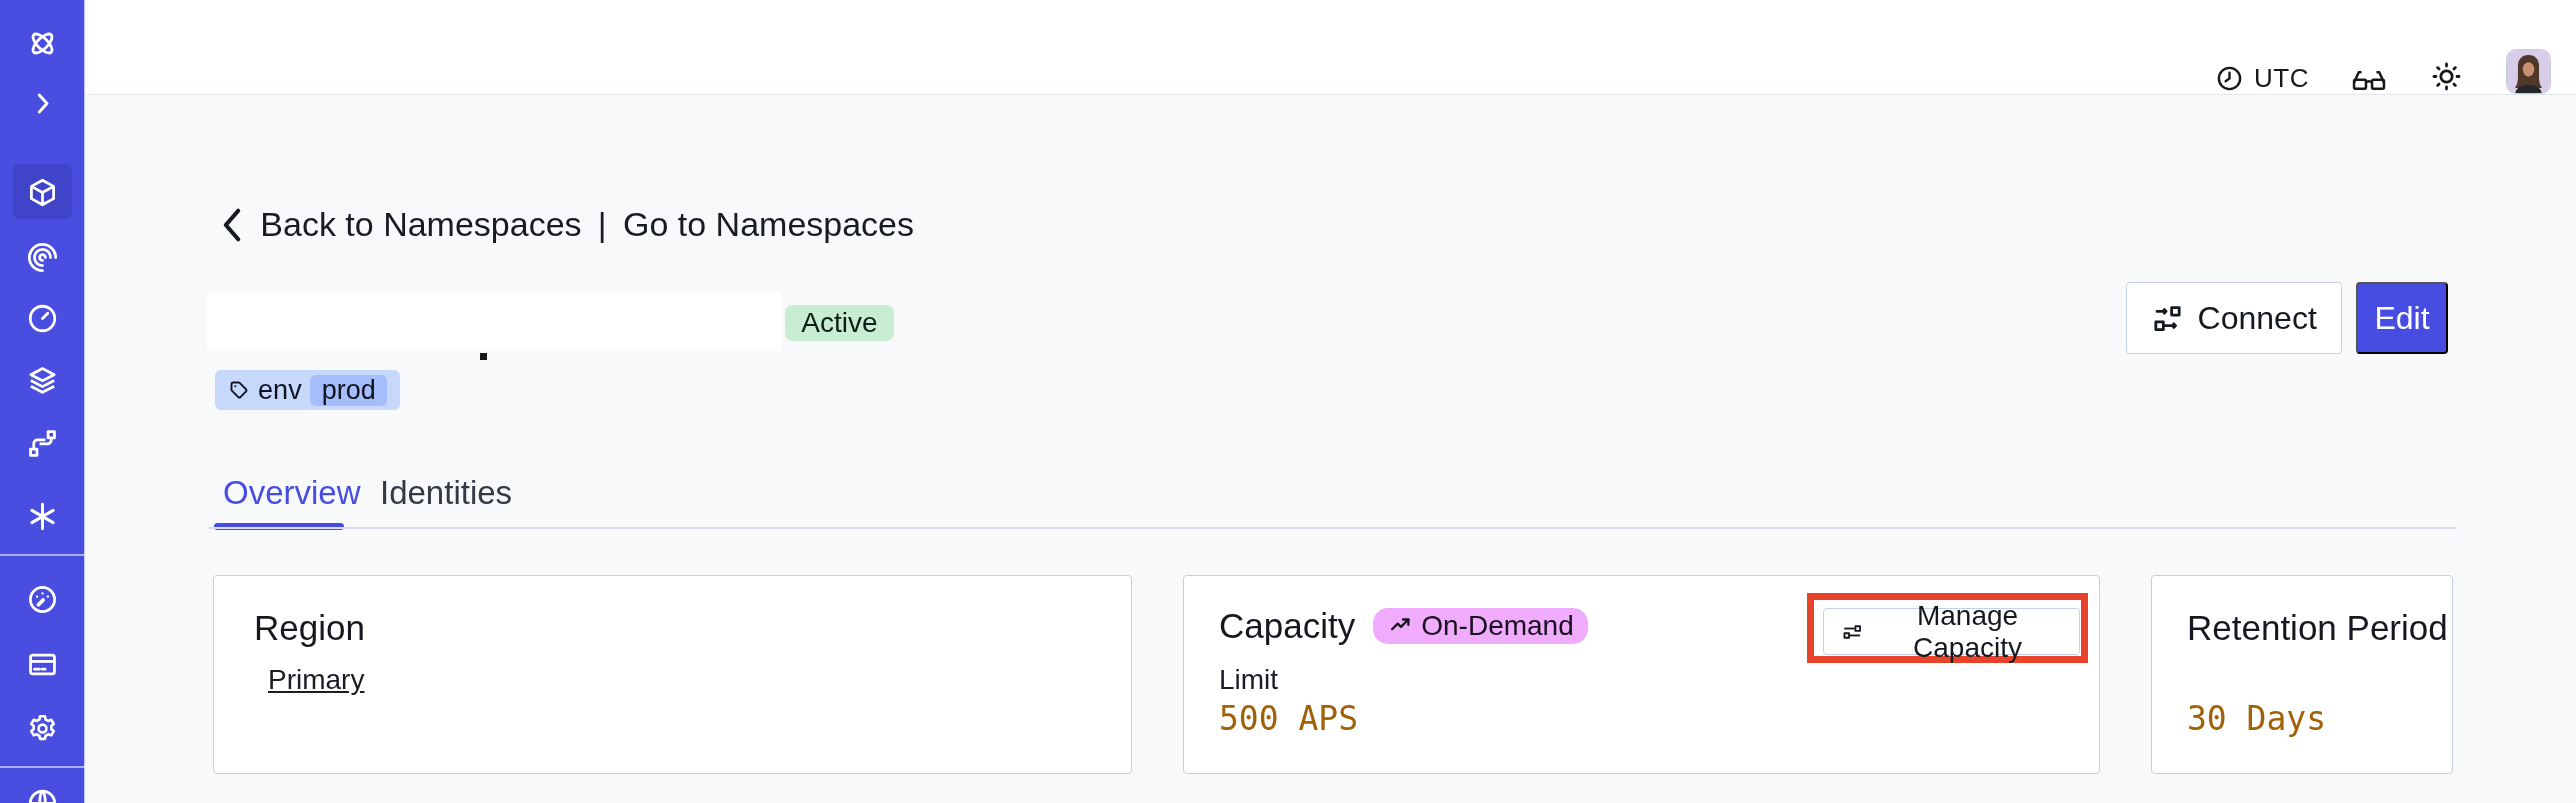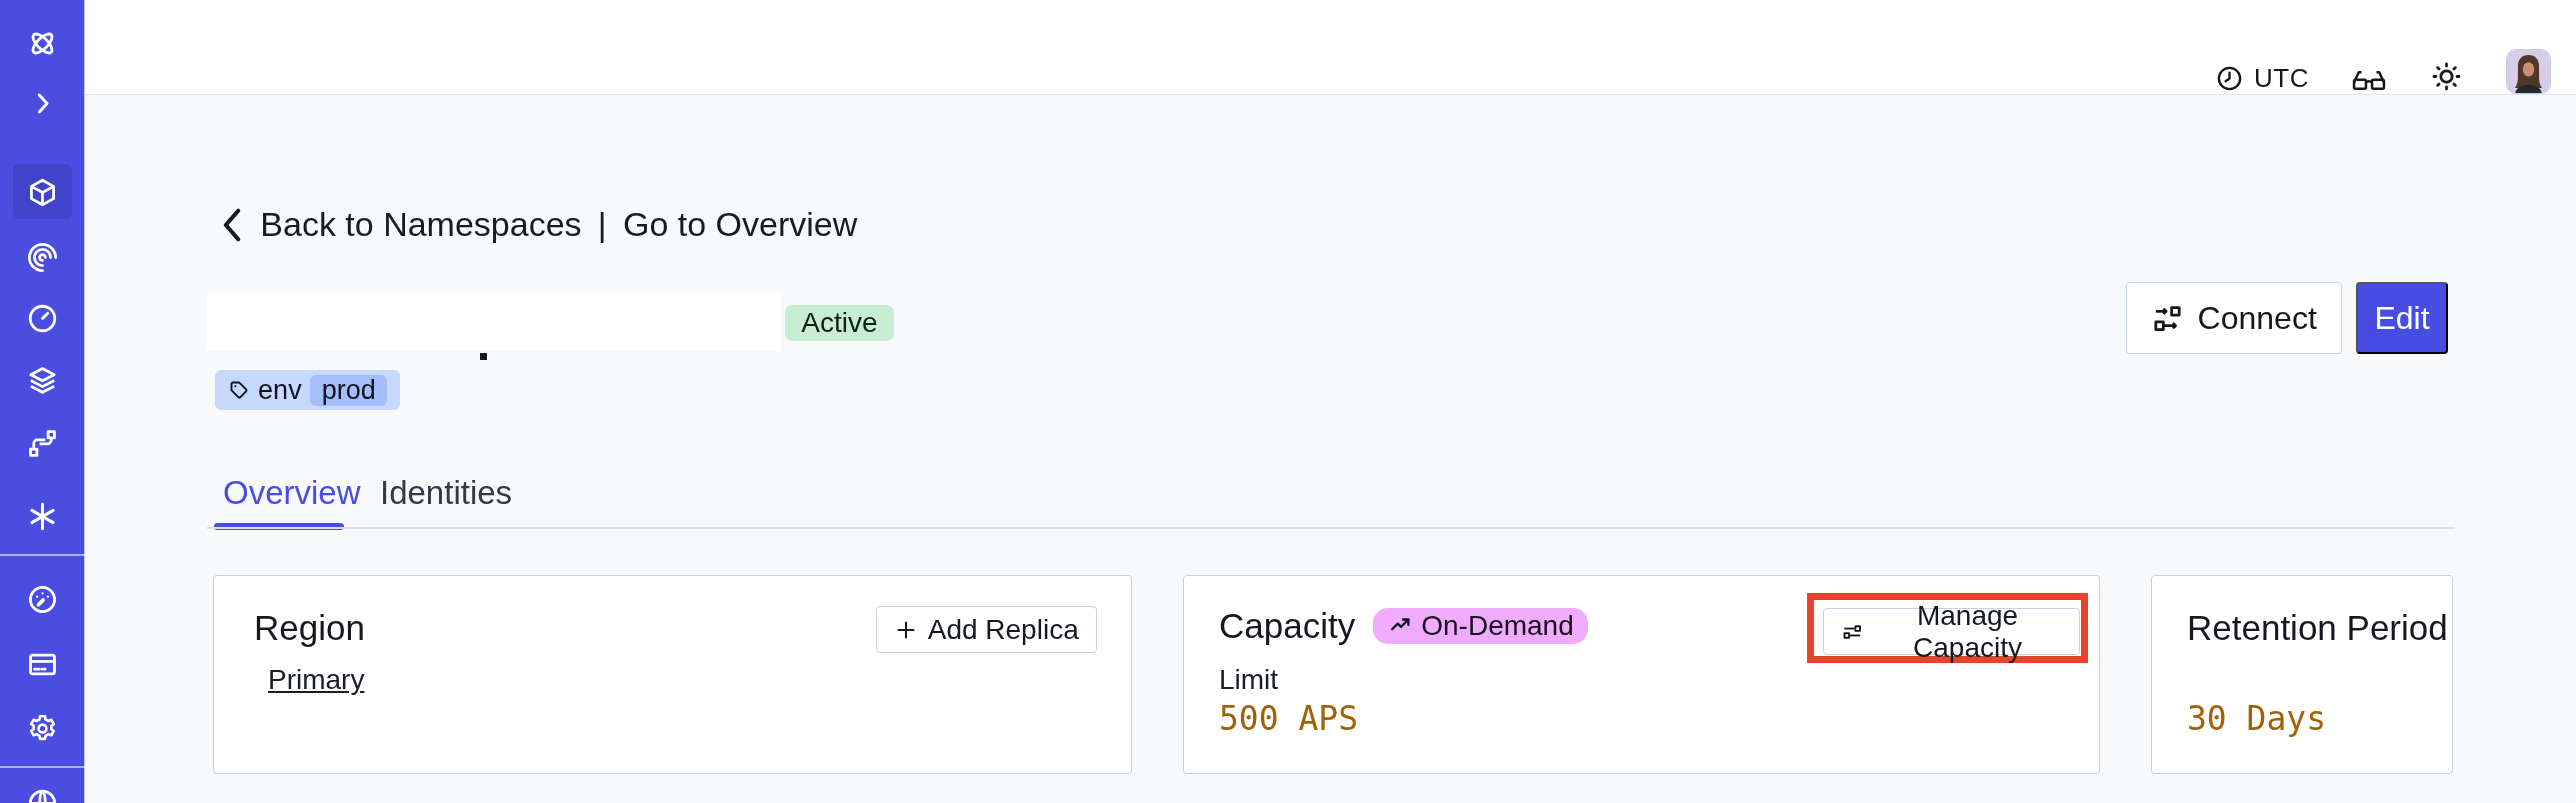--- a/index.html
+++ b/index.html
@@ -192,21 +192,21 @@
       </svg>
     </div>
   </header>
 
   <div class="breadcrumb">
     <svg class="icon" width="23" height="38" viewBox="0 0 12 20" fill="none" stroke="#181B21" stroke-width="2.2" stroke-linecap="round" stroke-linejoin="round">
       <polyline points="9,2.5 2.5,10 9,17.5"></polyline>
     </svg>
     <span class="crumb">Back to Namespaces</span>
     <span>|</span>
-    <span class="crumb">Go to Overview</span>
+    <span class="crumb">Go to Namespaces</span>
   </div>
 
   <div class="name-mask"></div>
   <div class="name-dot"></div>
   <span class="status-badge">Active</span>
 
   <div class="tag-pill">
     <svg class="icon" width="22" height="22" viewBox="0 0 24 24" fill="none" stroke="#0F1420" stroke-width="2.1" stroke-linejoin="round">
       <path d="M11.6 3.8H5.4A1.6 1.6 0 0 0 3.8 5.4v6.2a1.6 1.6 0 0 0 .47 1.13l7 7a1.6 1.6 0 0 0 2.26 0l6.2-6.2a1.6 1.6 0 0 0 0-2.26l-7-7a1.6 1.6 0 0 0-1.13-.47z"></path>
       <circle cx="8" cy="8" r="1.1" fill="#0F1420" stroke="none"></circle>
@@ -230,26 +230,20 @@
     <span>Edit</span>
   </button>
 
   <span class="tab-label tab-overview">Overview</span>
   <span class="tab-label tab-identities">Identities</span>
   <div class="tab-underline"></div>
   <div class="tabs-border"></div>
 
   <section class="card card-region">
     <div class="card-title" style="left:40px; top:32px;">Region</div>
-    <button class="card-btn add-replica">
-      <svg class="icon" width="24" height="24" viewBox="0 0 24 24" fill="none" stroke="#14181F" stroke-width="2.1" stroke-linecap="round">
-        <path d="M12 4.5v15M4.5 12h15"></path>
-      </svg>
-      <span>Add Replica</span>
-    </button>
     <div class="row-label" style="left:54px; top:664px; top:88px;text-decoration:underline;">Primary</div>
 
   </section>
 
   <section class="card card-capacity">
     <div class="cap-title-row" style="left:35px; top:30px; position:absolute;">
       <span class="card-title">Capacity</span>
       <span class="ondemand-badge">
         <svg class="icon" width="26" height="26" viewBox="0 0 24 24" fill="none" stroke="#16101F" stroke-width="2.1" stroke-linecap="round" stroke-linejoin="round">
           <path d="M3.8 15 9 9.8l3 3 6.8-6.8"></path>

